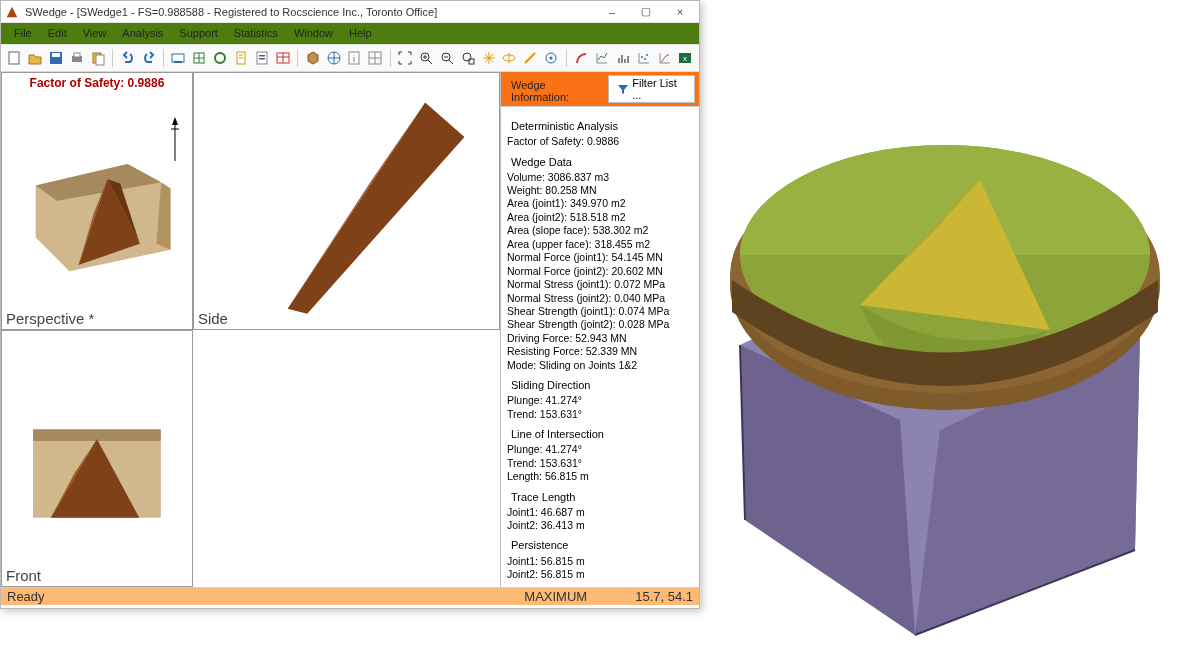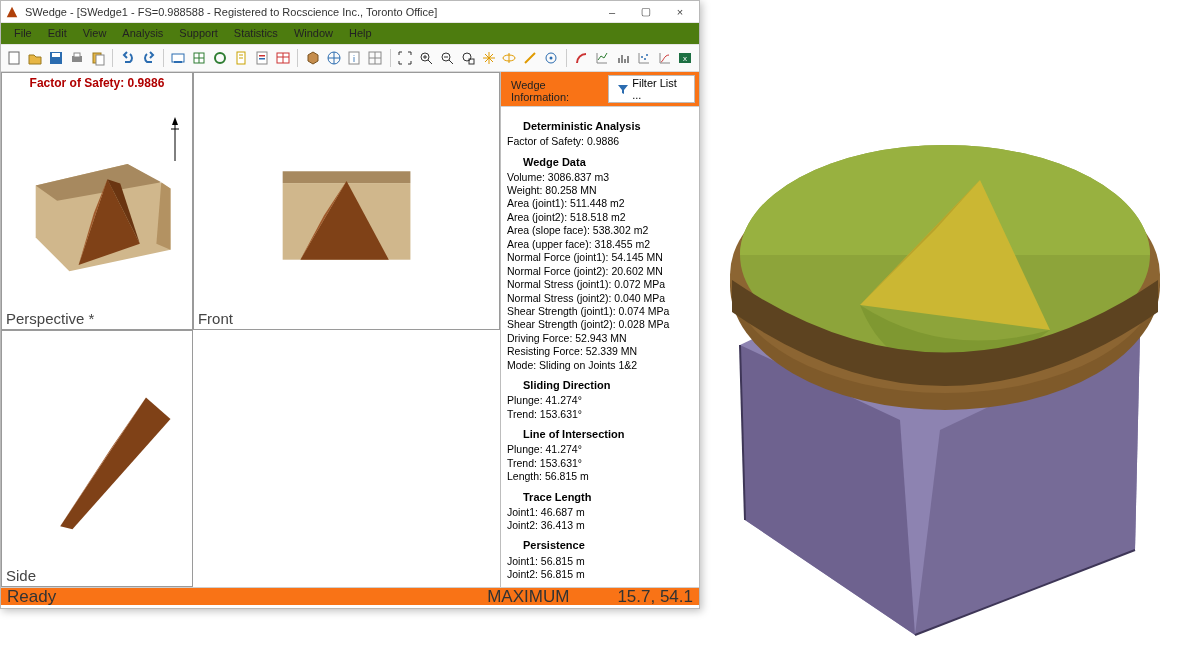--- a/index.html
+++ b/index.html
@@ -16,29 +16,29 @@
   .toolbar { display:flex; gap:2px; padding:3px 4px; background:#fafafa; border-bottom:1px solid #d8d8d8; align-items:center; flex-wrap:nowrap; overflow:hidden; }
   .tbtn { width:20px; height:20px; display:flex; align-items:center; justify-content:center; border:1px solid transparent; border-radius:2px; }
   .tsep { width:1px; height:18px; background:#ccc; margin:0 3px; }
   .client { display:flex; height:calc(100% - 22px - 24px - 28px - 18px); }
   .views { width:500px; border-right:1px solid #bdbdbd; display:grid; grid-template-rows: 280px 1fr 18px; position:relative; }
   .four-views { display:grid; grid-template-columns: 1fr 1.6fr; grid-template-rows: 1fr 1fr; width:100%; height:515px; }
   .vp { border:1px solid #9a9a9a; position:relative; background:#fff; overflow:hidden; }
   .vp .vp-label { position:absolute; left:4px; bottom:2px; font-size:15px; color:#444; }
   .fos-bar { position:absolute; top:3px; left:50%; transform:translateX(-50%); z-index:3; font-size:12px; font-weight:700; color:#b00000; white-space:nowrap; }
   .compass { position:absolute; right:8px; top:42px; width:18px; height:48px; }
-  .statusbar { height:18px; background:#f97316; border-top:1px solid #cfcfcf; display:flex; align-items:center; padding:0 6px; font-size:17px; color:#333; }
+  .statusbar { height:18px; background:#fdba74; border-top:1px solid #cfcfcf; display:flex; align-items:center; padding:0 6px; font-size:13px; color:#333; }
   .statusbar .spacer { flex:1; }
   .statusbar .mid { margin-right:48px; font-weight:500; }
   .right-panel { flex:1; display:flex; flex-direction:column; }
   .panel-head { display:flex; align-items:flex-end; padding:3px 4px; background:#f97316; border-bottom:1px solid #d0d0d0; }
   .panel-head .ph-label { font-size:11px; color:#222; padding:0 6px; }
   .panel-head .ph-btn { background:#fff; border:1px solid #bcbcbc; padding:1px 8px; font-size:11px; display:flex; align-items:center; gap:4px; }
   .info-body { flex:1; padding:6px 6px 6px 6px; color:#000; font-size:10.5px; line-height:1.28; overflow:auto; }
-  .info-body h4 { margin:6px 0 2px 16px; font-size:11px; font-weight:700; }
+  .info-body h4 { margin:6px 0 2px 4px; font-size:11px; font-weight:400; }
   .info-body .kv { white-space:nowrap; }
   
   .external-3d { position:absolute; left:680px; top:30px; width:520px; height:620px; }
 </style>
 </head>
 <body>
 <div class="stage">
 
 <div class="app-window">
 
@@ -281,35 +281,35 @@
             <polygon points="260,100 275,110 275,210 252,200" fill="#b39262"></polygon>
 
             <polygon points="125,235 172,95 225,200" fill="#7f4117"></polygon>
             <polygon points="125,235 150,150 172,95" fill="#a0592b"></polygon>
             <polygon points="172,95 193,102 225,200" fill="#6a3511"></polygon>
           </svg>
           <div class="vp-label">Perspective *</div>
         </div>
 
         <div class="vp">
+          <svg width="100%" height="100%" viewBox="0 0 310 260" preserveAspectRatio="xMidYMid meet">
+            <polygon points="95,240 235,30 275,65 115,245" fill="#7f4117"></polygon>
+            <polygon points="95,240 180,110 235,30" fill="#a0592b"></polygon>
+          </svg>
+          <div class="vp-label">Side</div>
+        </div>
+
+        <div class="vp">
           <svg width="100%" height="100%" viewBox="0 0 190 260" preserveAspectRatio="xMidYMid meet">
             <rect x="30" y="100" width="130" height="12" fill="#a7895f"></rect>
             <rect x="30" y="112" width="130" height="78" fill="#d0b78c"></rect>
             <polygon points="48,190 95,110 138,190" fill="#7f4117"></polygon>
             <polygon points="48,190 72,145 95,110" fill="#a0592b"></polygon>
           </svg>
           <div class="vp-label">Front</div>
-        </div>
-
-        <div class="vp">
-          <svg width="100%" height="100%" viewBox="0 0 310 260" preserveAspectRatio="xMidYMid meet">
-            <polygon points="95,240 235,30 275,65 115,245" fill="#7f4117"></polygon>
-            <polygon points="95,240 180,110 235,30" fill="#a0592b"></polygon>
-          </svg>
-          <div class="vp-label">Side</div>
         </div>
       </div>
     </div>
 
     <div class="right-panel">
       <div class="panel-head">
         <div class="ph-label">Wedge Information:</div>
         <div class="ph-btn">
           <svg width="12" height="12">
                 <path d="M1 2h10L7 7v4l-2-1V7z" fill="#2b6cb0"></path>
@@ -317,21 +317,21 @@
           <span>Filter List ...</span>
         </div>
       </div>
       <div class="info-body">
         <h4>Deterministic Analysis</h4>
         <div class="kv">Factor of Safety: 0.9886</div>
 
         <h4>Wedge Data</h4>
         <div class="kv">Volume: 3086.837 m3</div>
         <div class="kv">Weight: 80.258 MN</div>
-        <div class="kv">Area (joint1): 511.448 m2</div>
+        <div class="kv">Area (joint1): 349.970 m2</div>
         <div class="kv">Area (joint2): 518.518 m2</div>
         <div class="kv">Area (slope face): 538.302 m2</div>
         <div class="kv">Area (upper face): 318.455 m2</div>
         <div class="kv">Normal Force (joint1): 54.145 MN</div>
         <div class="kv">Normal Force (joint2): 20.602 MN</div>
         <div class="kv">Normal Stress (joint1): 0.072 MPa</div>
         <div class="kv">Normal Stress (joint2): 0.040 MPa</div>
         <div class="kv">Shear Strength (joint1): 0.074 MPa</div>
         <div class="kv">Shear Strength (joint2): 0.028 MPa</div>
         <div class="kv">Driving Force: 52.943 MN</div>

